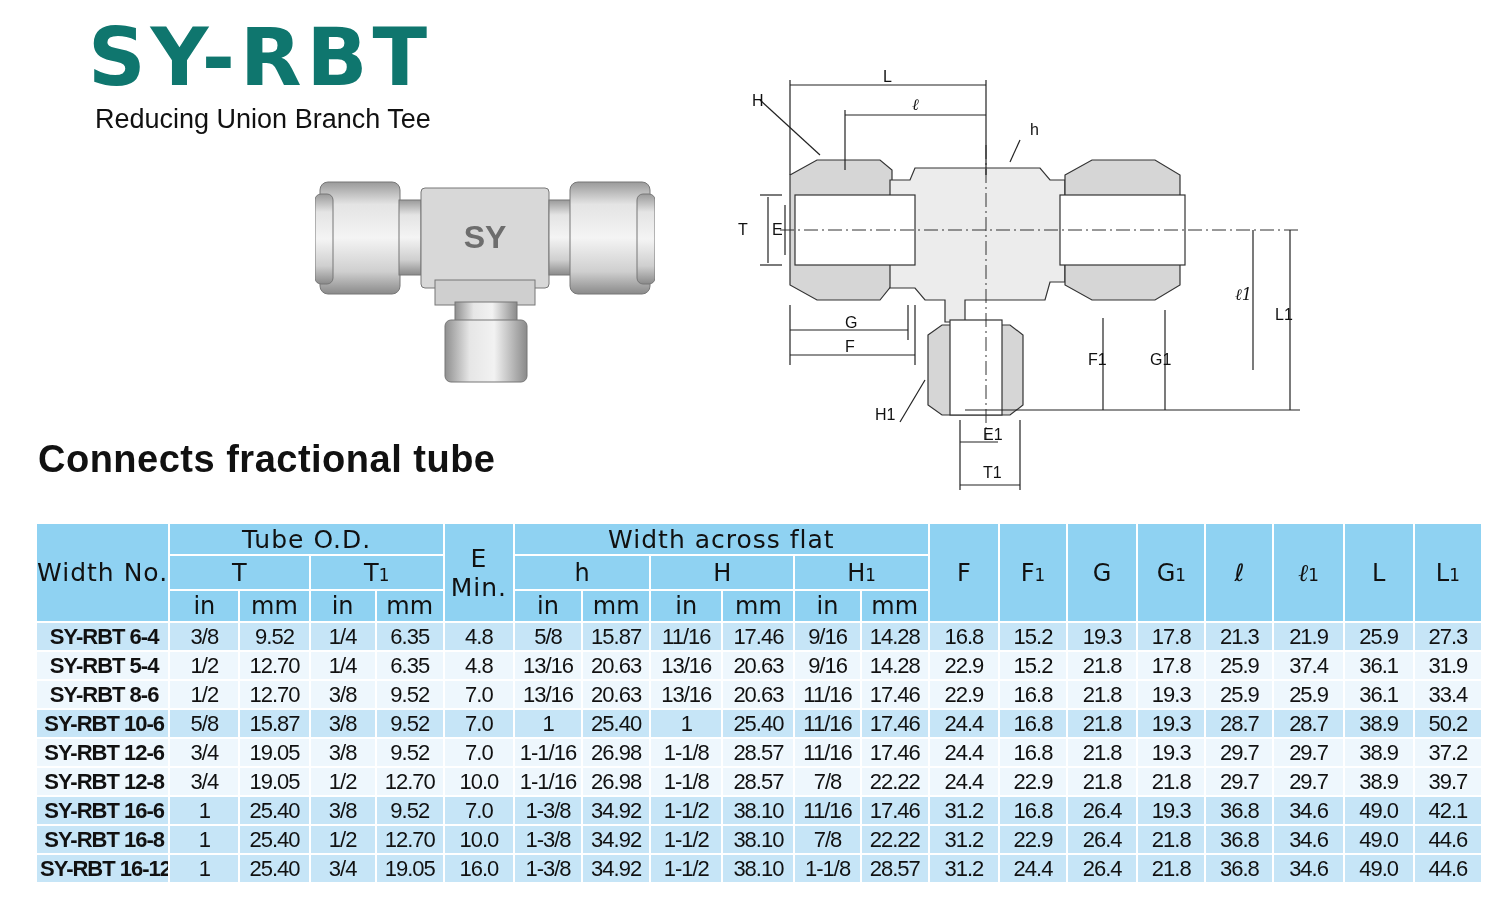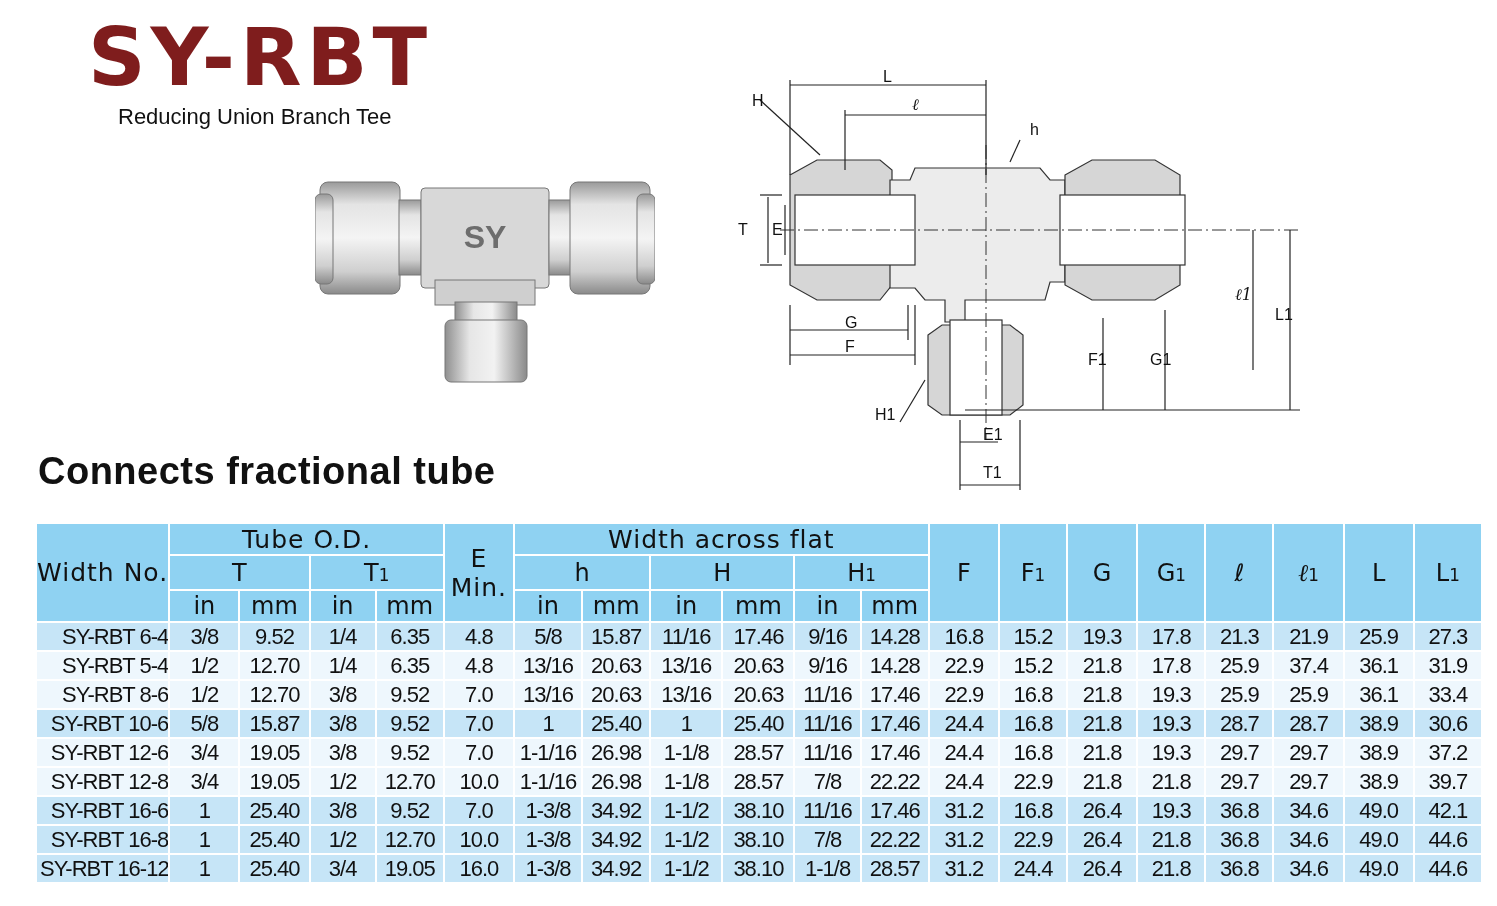--- a/index.html
+++ b/index.html
@@ -1,27 +1,27 @@
 <!DOCTYPE html>
 <html><head>
 <meta charset="utf-8">
 <style>
   html,body{margin:0;padding:0;background:#ffffff;}
   body{width:1497px;height:906px;position:relative;overflow:hidden;font-family:"Liberation Sans",sans-serif;color:#111;}
-  .title{position:absolute;left:88px;top:18px;font-size:80px;font-weight:bold;color:#7f1d1d;letter-spacing:5px;line-height:1;font-family:"DejaVu Sans",sans-serif;}
-  .subtitle{position:absolute;left:95px;top:106px;font-size:22px;color:#111;line-height:1;font-family:"Liberation Sans",sans-serif;margin-left:23px;}
+  .title{position:absolute;left:88px;top:18px;font-size:80px;font-weight:bold;color:#0f766e;letter-spacing:5px;line-height:1;font-family:"DejaVu Sans",sans-serif;}
+  .subtitle{position:absolute;left:95px;top:106px;font-size:27px;color:#111;line-height:1;font-family:"Liberation Sans",sans-serif;}
   .photo{position:absolute;left:315px;top:170px;width:340px;height:220px;}
   .drawing{position:absolute;left:720px;top:60px;width:600px;height:440px;}
-  .section{position:absolute;left:38px;top:452px;font-size:38px;font-weight:bold;line-height:1;letter-spacing:0.5px;}
+  .section{position:absolute;left:38px;top:440px;font-size:38px;font-weight:bold;line-height:1;letter-spacing:0.5px;}
   table.spec{position:absolute;left:35px;top:522px;width:1448px;border-collapse:collapse;table-layout:fixed;}
   table.spec th, table.spec td{border:2px solid #ffffff;text-align:center;padding:0;white-space:nowrap;overflow:hidden;}
   table.spec th{background:#8fd2f2;font-weight:normal;font-size:24px;color:#111;font-family:"DejaVu Sans",sans-serif;}
   table.spec th.big{font-size:25px;letter-spacing:1px;}
   table.spec td{font-size:22px;height:27px;letter-spacing:-1px;font-family:"Liberation Sans",sans-serif;}
-  table.spec td.part{text-align:right;padding-left:3px;}
+  table.spec td.part{text-align:center;padding-left:3px;font-weight:bold;}
   tr.dark td{background:#c6e5f7;}
   tr.light td{background:#eef7fd;}
   sub.s{font-size:0.7em;vertical-align:baseline;}
   .ell{font-family:"DejaVu Serif",serif;font-style:italic;}
 </style>
 </head>
 <body>
 
 <div class="title">SY-RBT</div>
 <div class="subtitle">Reducing Union Branch Tee</div>
@@ -271,21 +271,21 @@
         <td>25.40</td>
         <td>11/16</td>
         <td>17.46</td>
         <td>24.4</td>
         <td>16.8</td>
         <td>21.8</td>
         <td>19.3</td>
         <td>28.7</td>
         <td>28.7</td>
         <td>38.9</td>
-        <td>30.6</td>
+        <td>50.2</td>
       </tr>
       <tr class="light">
         <td class="part">SY-RBT 12-6</td>
         <td>3/4</td>
         <td>19.05</td>
         <td>3/8</td>
         <td>9.52</td>
         <td>7.0</td>
         <td>1-1/16</td>
         <td>26.98</td>

